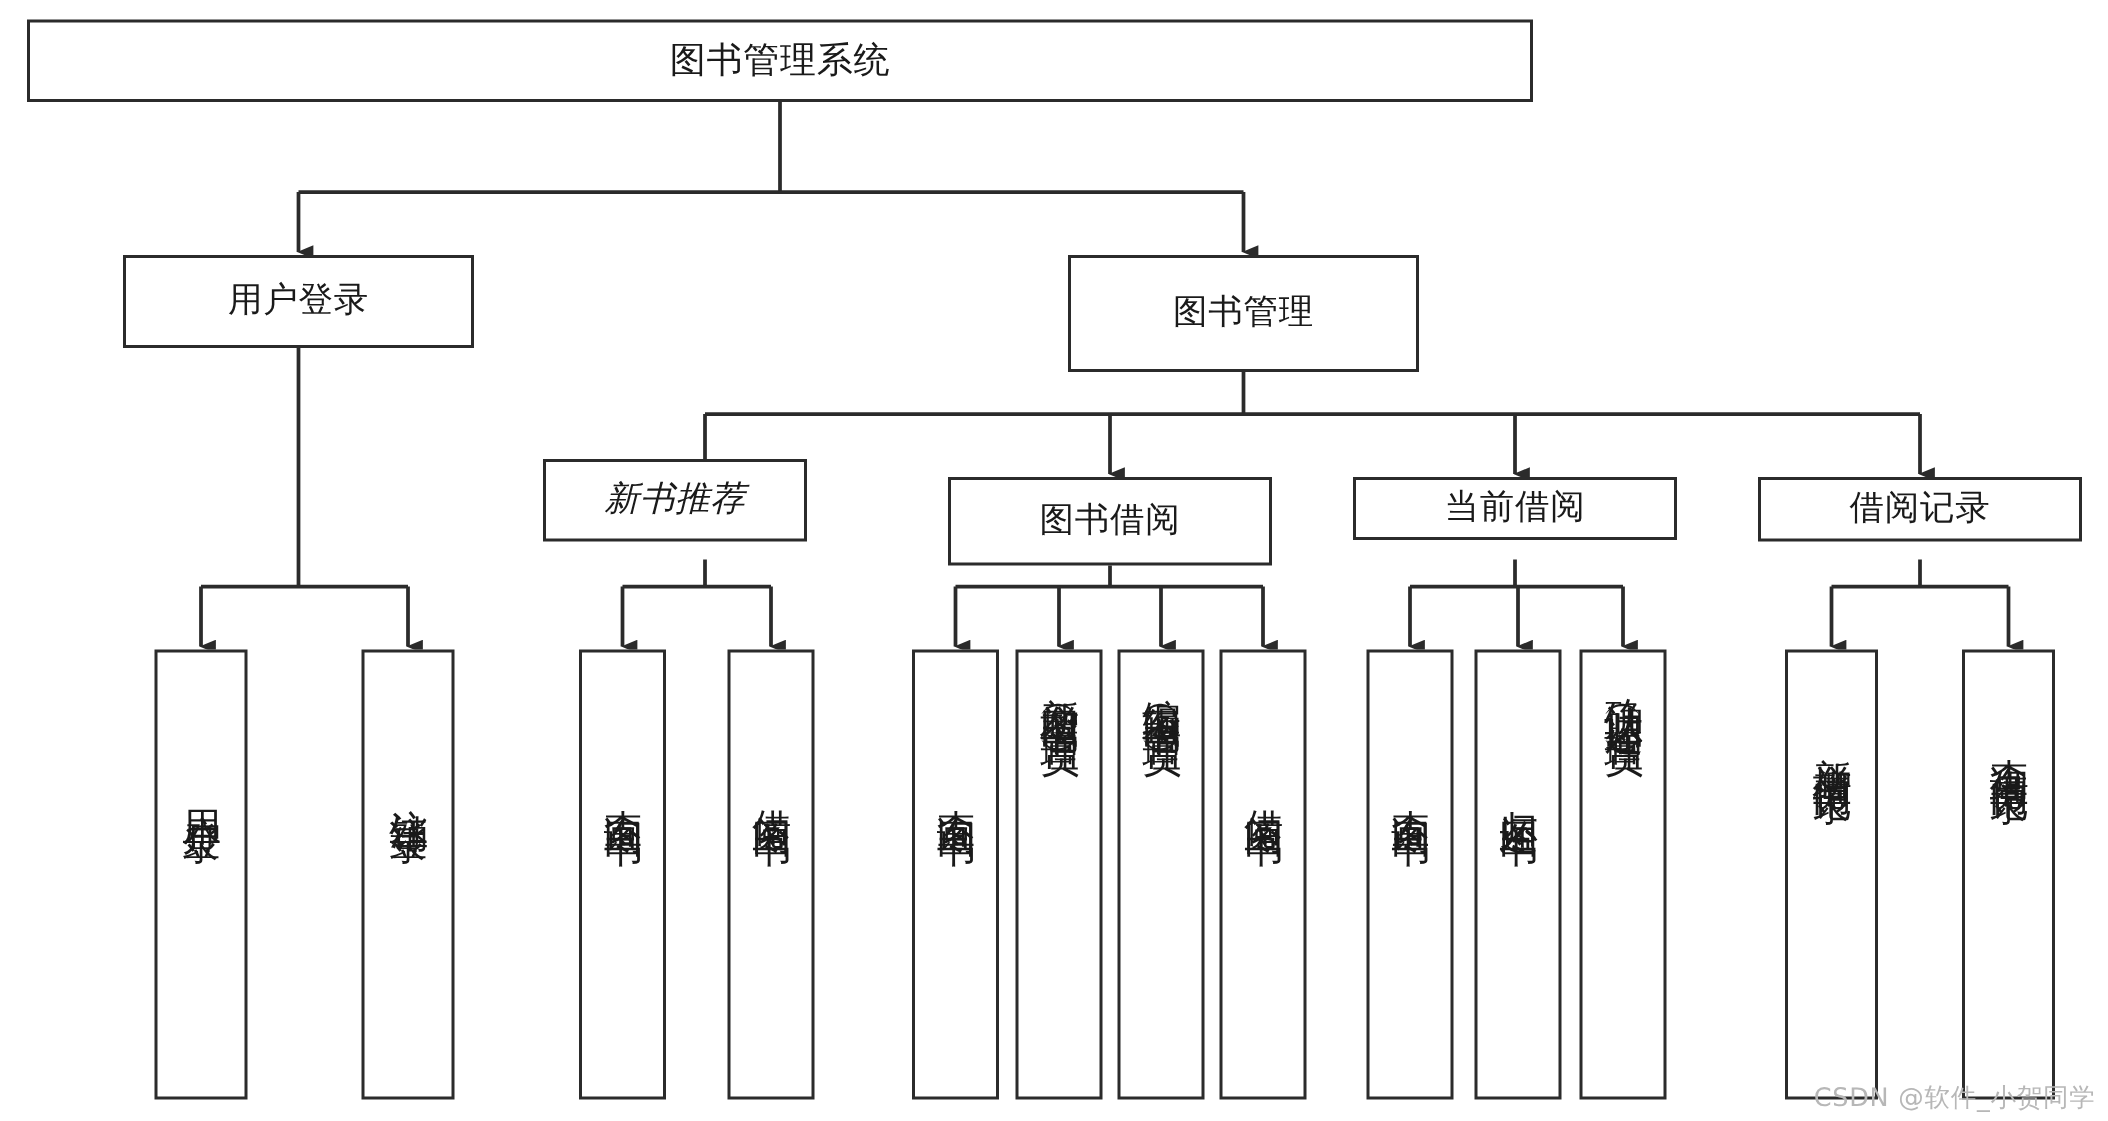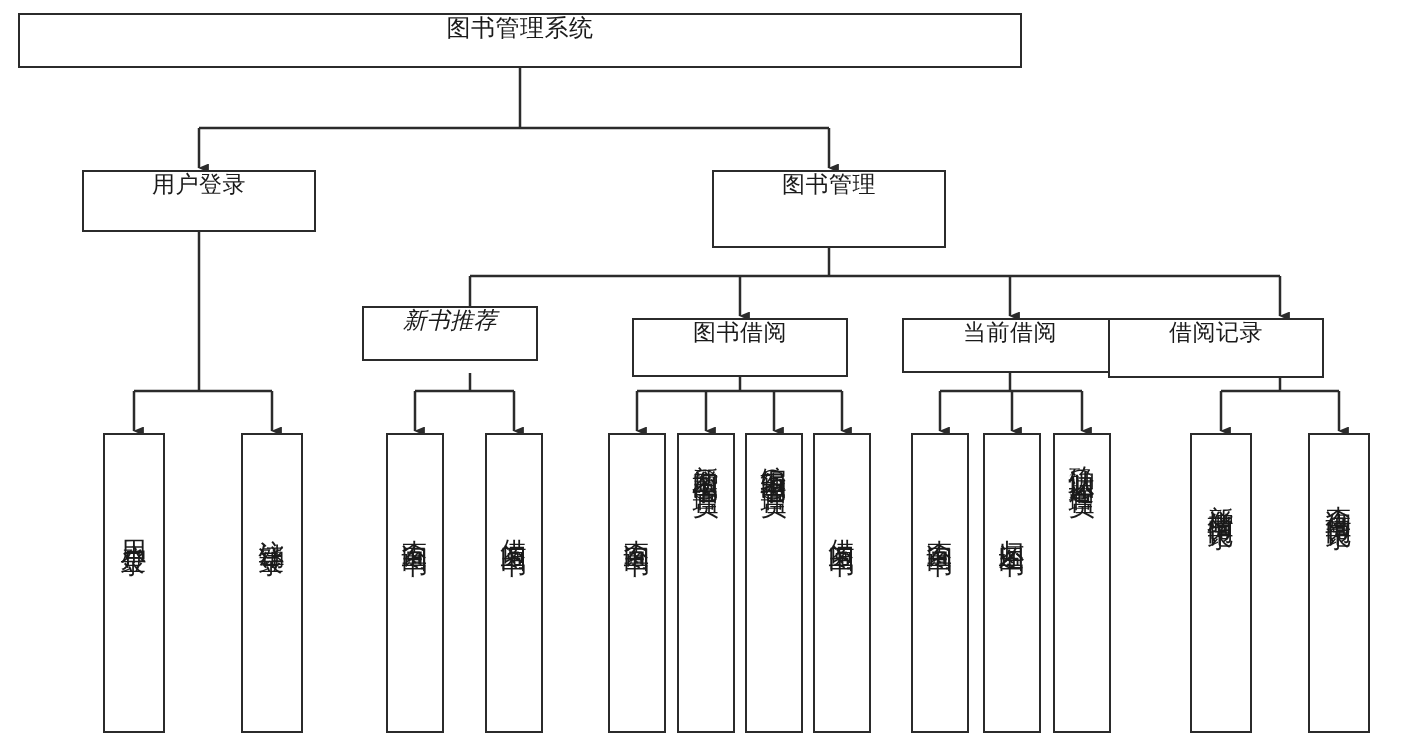--- a/index.html
+++ b/index.html
@@ -22,21 +22,21 @@
     width: 1405px;
     height: 747px;
     pointer-events: none;
   }
   .node {
     position: absolute;
     box-sizing: border-box;
     border: 2.5px solid #2b2b2b;
     background: #ffffff;
     display: flex;
-    align-items: flex-start;
+    align-items: center;
     justify-content: center;
     color: #1a1a1a;
   }
   .node-label {
     display: block;
     text-align: center;
     line-height: 1.12;
     white-space: nowrap;
   }
   .node.horizontal .node-label {
@@ -128,24 +128,24 @@
       </div>
       <div class="node horizontal" style="left: 712px; top: 170px; width: 234px; height: 78px;">
         <span class="node-label">图书管理</span>
       </div>
       <div class="node horizontal" style="left: 362px; top: 306px; width: 176px; height: 55px; font-style: italic;">
         <span class="node-label">新书推荐</span>
       </div>
       <div class="node horizontal" style="left: 632px; top: 318px; width: 216px; height: 59px;">
         <span class="node-label">图书借阅</span>
       </div>
-      <div class="node horizontal" style="left: 902px; top: 318px; width: 216px; height: 55px;">
+      <div class="node horizontal" style="left: 902px; top: 318px; width: 216px; height: 42px;">
         <span class="node-label">当前借阅</span>
       </div>
-      <div class="node horizontal" style="left: 1108px; top: 318px; width: 216px; height: 60px;">
+      <div class="node horizontal" style="left: 1172px; top: 318px; width: 216px; height: 43px;">
         <span class="node-label">借阅记录</span>
       </div>
       <div class="node vertical" style="left: 103px; top: 433px; width: 62px; height: 300px; padding-top: 84px;">
         <span class="node-label">用户登录</span>
       </div>
       <div class="node vertical" style="left: 241px; top: 433px; width: 62px; height: 300px; padding-top: 84px;">
         <span class="node-label">注销登录</span>
       </div>
       <div class="node vertical" style="left: 386px; top: 433px; width: 58px; height: 300px; padding-top: 84px;">
         <span class="node-label">查询图书</span>
@@ -175,13 +175,14 @@
         <span class="node-label">确认归还（管理员）</span>
       </div>
       <div class="node vertical" style="left: 1190px; top: 433px; width: 62px; height: 300px; padding-top: 50px;">
         <span class="node-label">新增借阅记录</span>
       </div>
       <div class="node vertical" style="left: 1308px; top: 433px; width: 62px; height: 300px; padding-top: 50px;">
         <span class="node-label">查询借阅记录</span>
       </div>
     </div>
 
+  <div class="watermark">CSDN @软件_小贺同学</div>
 </div>
 
 </body></html>

